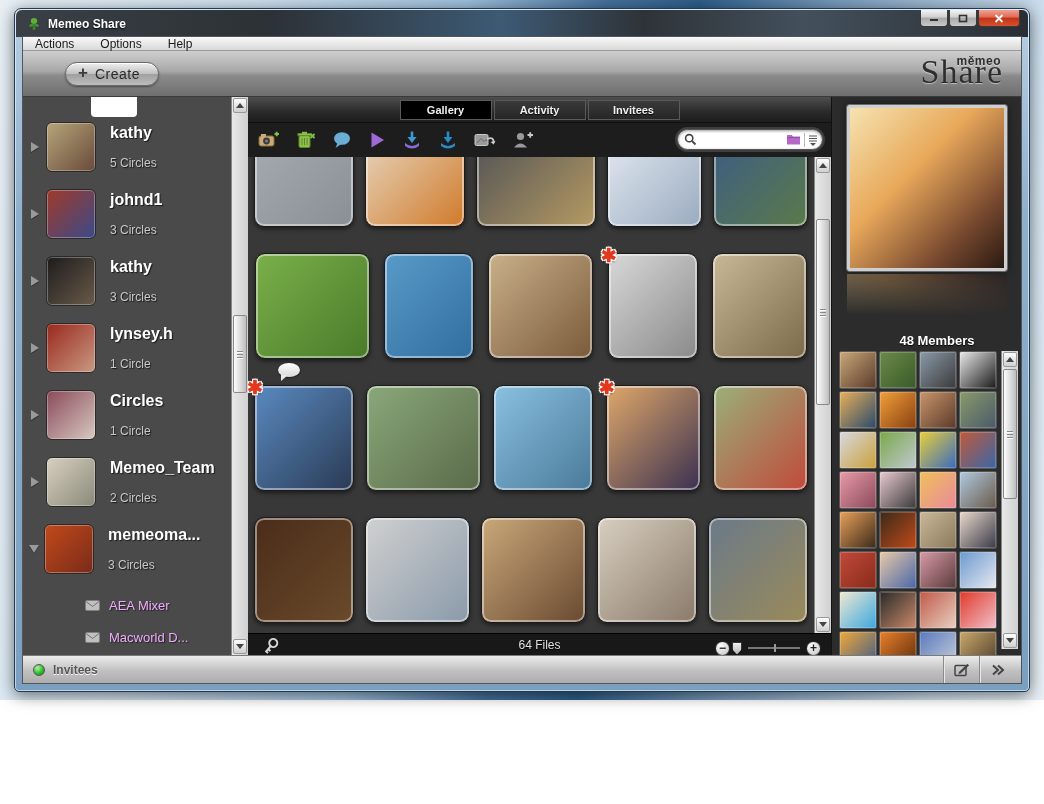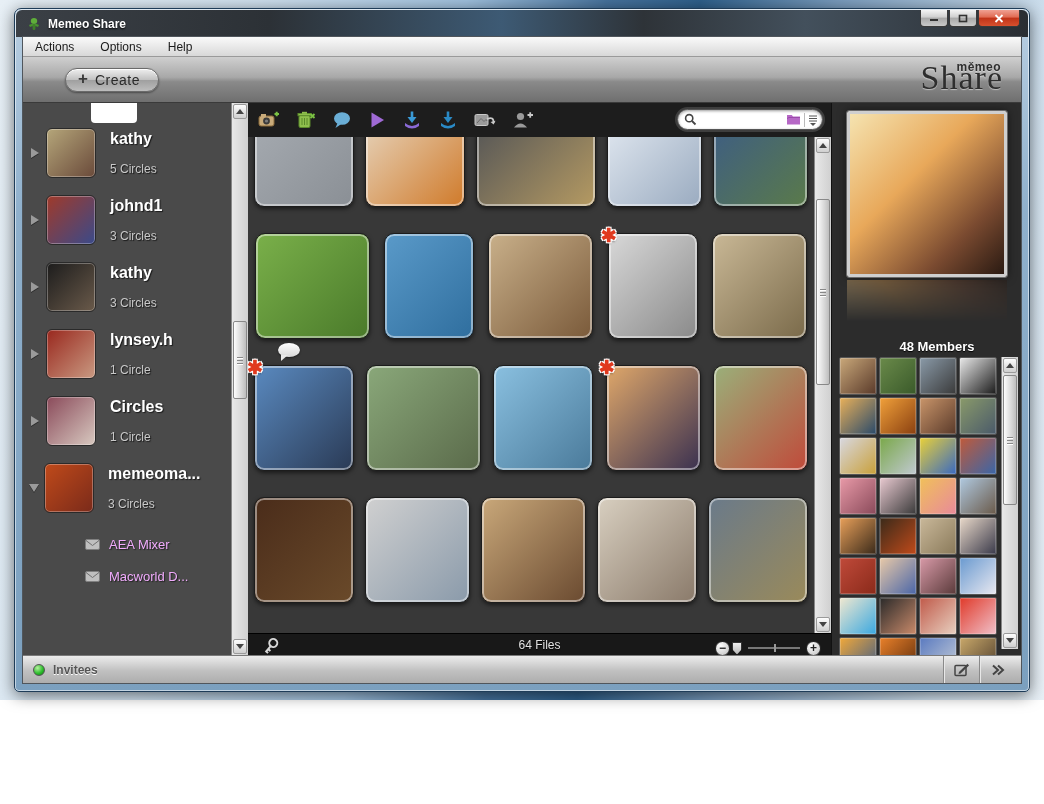--- a/index.html
+++ b/index.html
@@ -17,21 +17,21 @@
   .title-icon { width:16px; height:16px; margin:0 6px 0 10px; }
   .title-text { font-size:12px; font-weight:bold; text-shadow:0 1px 2px #000; }
   .winbtns { position:absolute; right:8px; top:0; display:flex; }
   .wbtn { width:28px; height:17px; border:1px solid #3a3a3a; border-top:none;
     background:linear-gradient(180deg,#f4f4f4,#cfcfcf 45%,#a8a8a8 50%,#c9c9c9);
     border-radius:0 0 4px 4px; margin-left:1px; display:flex; align-items:center; justify-content:center; }
   .wbtn.close { width:42px; background:linear-gradient(180deg,#f0a092,#e06a52 45%,#c03318 50%,#d8502e); }
   .wbtn svg { display:block; }
   .win-content { position:absolute; left:7px; top:27px; right:7px; bottom:7px; background:#2a2a2a; border:1px solid #50565c; display:flex; flex-direction:column; }
   
-  .menubar { height:20px; background:linear-gradient(180deg,#fafafa,#d8d8d8); border-bottom:1px solid #9a9a9a; display:flex; align-items:center; padding-left:12px; }
+  .menubar { height:14px; background:linear-gradient(180deg,#fafafa,#d8d8d8); border-bottom:1px solid #9a9a9a; display:flex; align-items:center; padding-left:12px; }
   .menu-item { font-size:12px; color:#1a1a1a; margin-right:26px; cursor:default; }
   .toolbar { height:46px; background:linear-gradient(180deg,#cfcfcf 0%,#a8a8a8 45%,#8a8a8a 55%,#6f6f6f 100%); border-bottom:1px solid #3a3a3a; position:relative; display:flex; align-items:center; }
   .create-btn { margin-left:42px; height:24px; padding:0 18px 0 12px; border-radius:13px; border:1px solid #6a6a6a;
     background:linear-gradient(180deg,#efefef,#c0c0c0 50%,#a0a0a0 52%,#bdbdbd); display:flex; align-items:center; gap:7px;
     box-shadow:0 1px 2px rgba(0,0,0,.4), inset 0 1px 0 #fff; }
   .create-plus { font-size:17px; font-weight:bold; color:#3a3a3a; line-height:1; margin-top:-2px; }
   .create-label { font-size:14px; color:#2a2a2a; letter-spacing:.5px; }
   .logo { position:absolute; right:18px; top:2px; color:#2e2e2e; text-shadow:0 1px 1px rgba(255,255,255,.5); }
   .logo-small { position:absolute; right:2px; top:1px; font-size:12px; font-weight:bold; letter-spacing:.5px; }
   .logo-large { font-family:"Liberation Serif", serif; font-size:34px; letter-spacing:1px;text-align:center; }
@@ -195,20 +195,28 @@
             </div>
             <div class="side-item">
               <div class="expander"></div>
               <div class="s-avatar" style="background: linear-gradient(135deg, rgb(138, 74, 90), rgb(216, 201, 192));"></div>
               <div class="s-txt">
                 <div class="s-name">Circles</div>
                 <div class="s-circ">1 Circle</div>
               </div>
             </div>
             <div class="side-item">
+              <div class="expander"></div>
+              <div class="s-avatar" style="background: linear-gradient(135deg, rgb(216, 208, 192), rgb(138, 138, 122));"></div>
+              <div class="s-txt">
+                <div class="s-name">Memeo_Team</div>
+                <div class="s-circ">2 Circles</div>
+              </div>
+            </div>
+            <div class="side-item">
               <div class="expander down"></div>
               <div class="s-avatar" style="background: linear-gradient(135deg, rgb(192, 74, 26), rgb(122, 42, 26));"></div>
               <div class="s-txt">
                 <div class="s-name">memeoma...</div>
                 <div class="s-circ">3 Circles</div>
               </div>
             </div>
             <div class="side-child">
               <svg width="15" height="11" viewBox="0 0 15 11">
                 <rect x="0.5" y="0.5" width="14" height="10" rx="1.5" fill="#c0c0c0" stroke="#808080"></rect>
@@ -232,20 +240,25 @@
           </div>
         <div class="sb-thumb" style="top:218px; height:78px;">
             <div class="grip"></div>
           </div>
         <div class="sb-btn sb-down">
             <div class="arrow-d"></div>
           </div>
       </div>
 
       <div class="center">
+        <div class="tabstrip" id="tabstrip">
+            <div class="tab active">Gallery</div>
+            <div class="tab">Activity</div>
+            <div class="tab">Invitees</div>
+          </div>
 
         <div class="iconbar" id="iconbar">
           <span class="aicon">
               <svg width="22" height="18" viewBox="0 0 22 18">
                 <rect x="1" y="5" width="15" height="10" rx="2" fill="#c9ab7a" stroke="#8a6a3a"></rect>
                 <rect x="3" y="3" width="5" height="3" fill="#c9ab7a"></rect>
                 <circle cx="8.5" cy="10" r="3.4" fill="#3a3a3a"></circle>
                 <circle cx="8.5" cy="10" r="1.6" fill="#7a7a7a"></circle>
                 <path d="M16.5 3 H21 M18.7 0.8 V5.2" stroke="#7ac143" stroke-width="2"></path>
               </svg>

